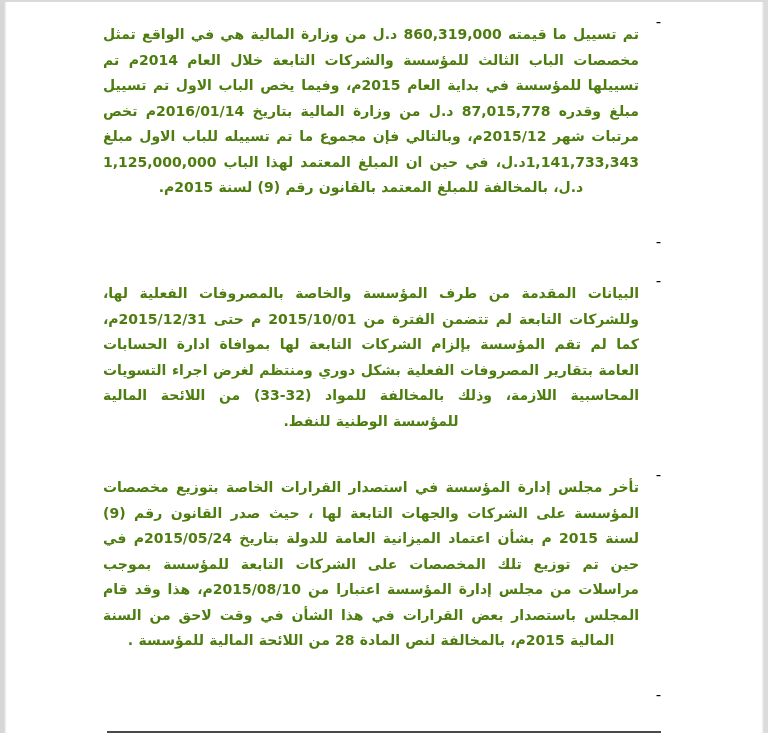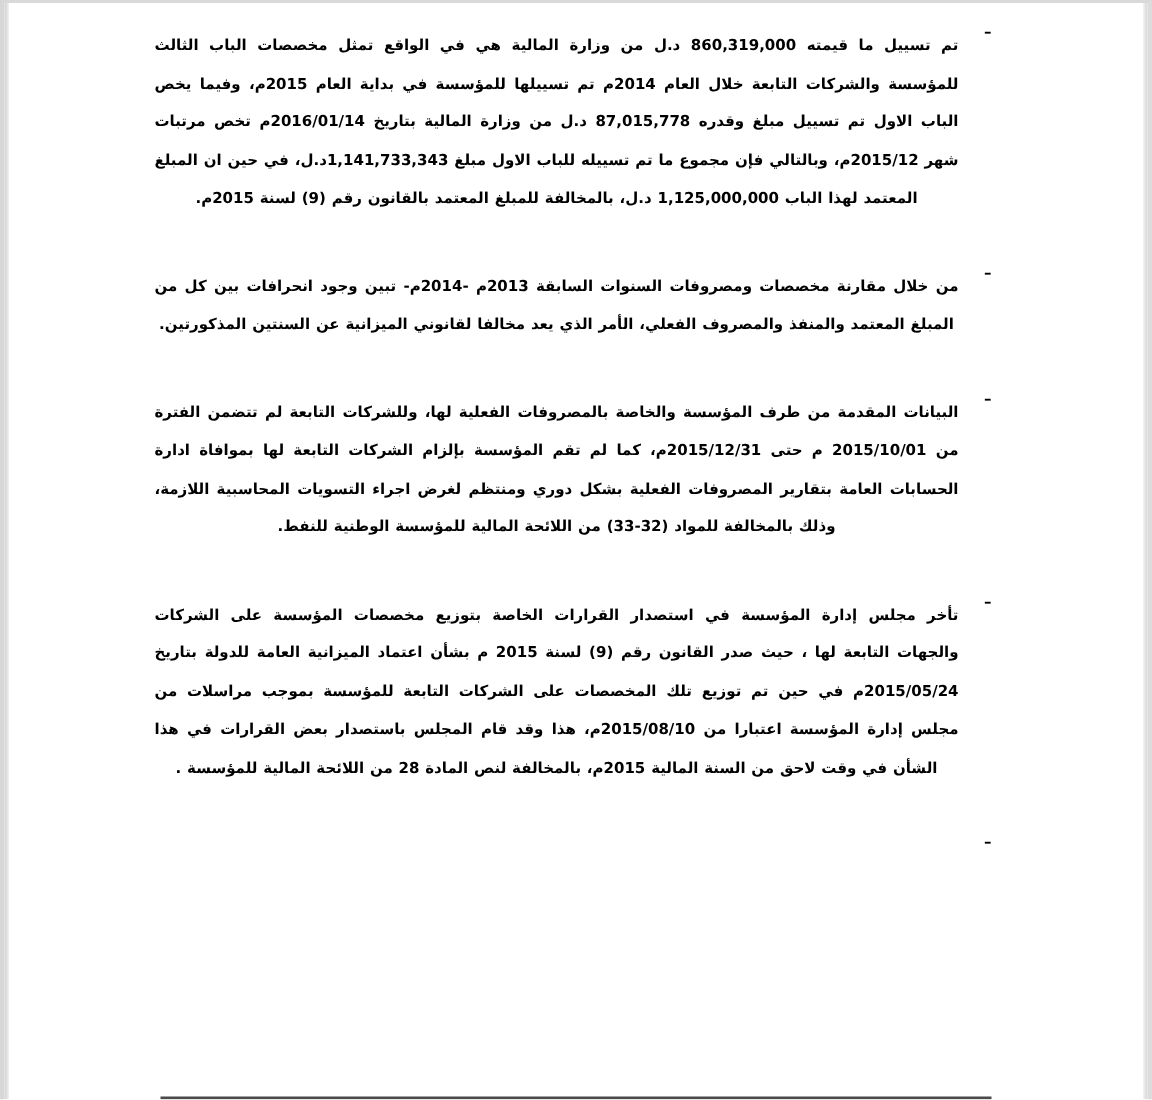--- a/index.html
+++ b/index.html
@@ -58,23 +58,23 @@
     user-select: none;
   }
 
   .ptext {
     flex: 1 1 auto;
     direction: rtl;
     text-align: justify;
     text-align-last: center;
     font-family: "DejaVu Sans", "Liberation Sans", sans-serif;
     font-weight: 700;
-    font-size: 10px;
+    font-size: 14px;
     line-height: 25.5px;
-    color: #000000;
+    color: #4d7c0f;
     letter-spacing: -0.15px;
     word-spacing: 0.4px;
     -webkit-font-smoothing: none;
   }
 
   .bottom-rule {
     position: absolute;
     left: 104px;
     right: 104px;
     bottom: 0;
@@ -112,21 +112,20 @@
 
   <div class="doc-body">
 
     <div class="para">
       <span class="bullet">-</span>
       <p class="ptext">تم تسييل ما قيمته 860,319,000 د.ل  من وزارة المالية هي في الواقع تمثل مخصصات الباب الثالث للمؤسسة والشركات التابعة خلال العام 2014م تم تسييلها للمؤسسة في بداية العام 2015م، وفيما يخص الباب الاول تم تسييل مبلغ وقدره 87,015,778 د.ل من وزارة المالية بتاريخ 2016/01/14م تخص مرتبات شهر 2015/12م، وبالتالي فإن مجموع ما تم تسييله للباب الاول مبلغ 1,141,733,343د.ل، في حين ان المبلغ المعتمد لهذا الباب 1,125,000,000 د.ل، بالمخالفة للمبلغ المعتمد بالقانون رقم (9) لسنة 2015م.</p>
     </div>
 
     <div class="para">
       <span class="bullet">-</span>
-      <p class="ptext">من خلال مقارنة مخصصات ومصروفات السنوات السابقة 2013م -2014م- تبين وجود انحرافات بين كل من المبلغ المعتمد والمنفذ والمصروف الفعلي، الأمر الذي يعد مخالفا لقانوني الميزانية عن السنتين المذكورتين.</p>
     </div>
 
     <div class="para">
       <span class="bullet">-</span>
       <p class="ptext">البيانات المقدمة من طرف المؤسسة والخاصة بالمصروفات الفعلية لها، وللشركات التابعة لم تتضمن الفترة من 2015/10/01 م حتى 2015/12/31م، كما لم تقم المؤسسة بإلزام الشركات التابعة لها بموافاة ادارة الحسابات العامة بتقارير المصروفات الفعلية بشكل دوري ومنتظم لغرض اجراء التسويات المحاسبية اللازمة، وذلك بالمخالفة للمواد (32-33) من اللائحة المالية للمؤسسة الوطنية للنفط.</p>
     </div>
 
     <div class="para">
       <span class="bullet">-</span>
       <p class="ptext">تأخر مجلس إدارة المؤسسة في استصدار القرارات الخاصة بتوزيع مخصصات المؤسسة على الشركات والجهات التابعة لها ، حيث صدر القانون رقم (9) لسنة 2015 م بشأن اعتماد الميزانية العامة  للدولة بتاريخ 2015/05/24م في حين تم توزيع تلك المخصصات على الشركات التابعة  للمؤسسة بموجب مراسلات من مجلس إدارة المؤسسة اعتبارا من 2015/08/10م، هذا وقد قام المجلس باستصدار بعض القرارات في هذا الشأن في وقت لاحق من السنة المالية 2015م، بالمخالفة لنص المادة 28 من اللائحة المالية للمؤسسة .</p>

